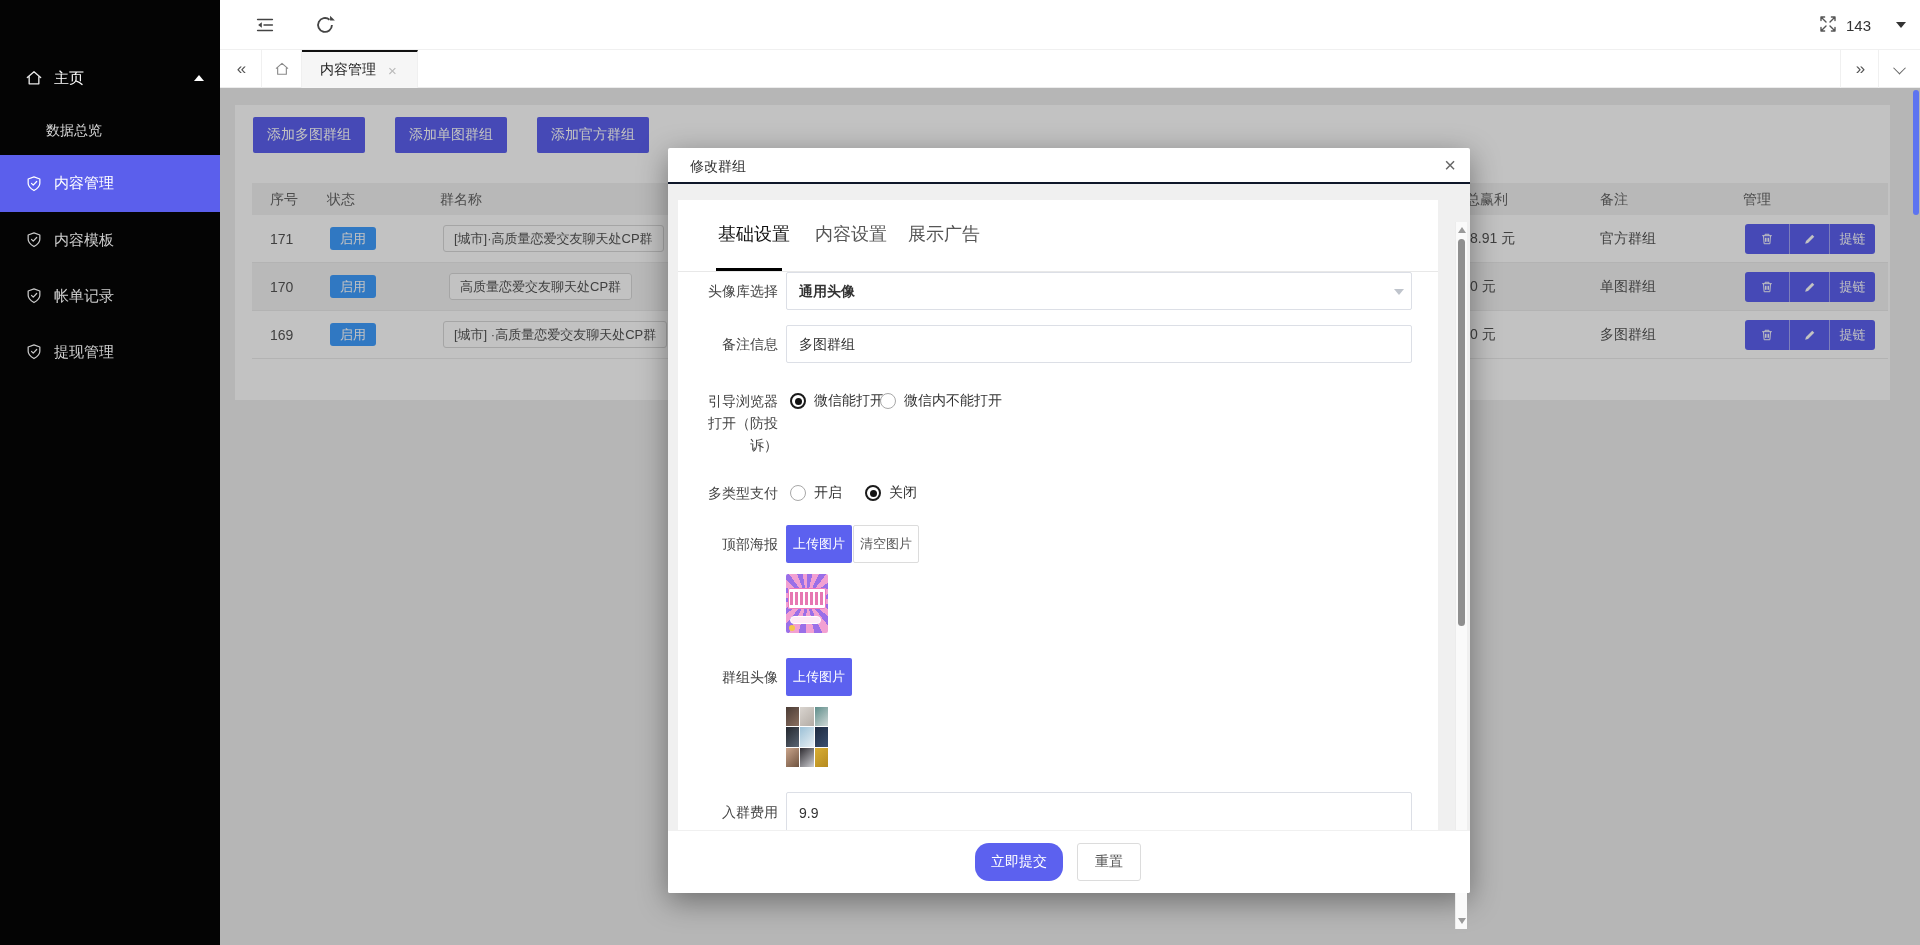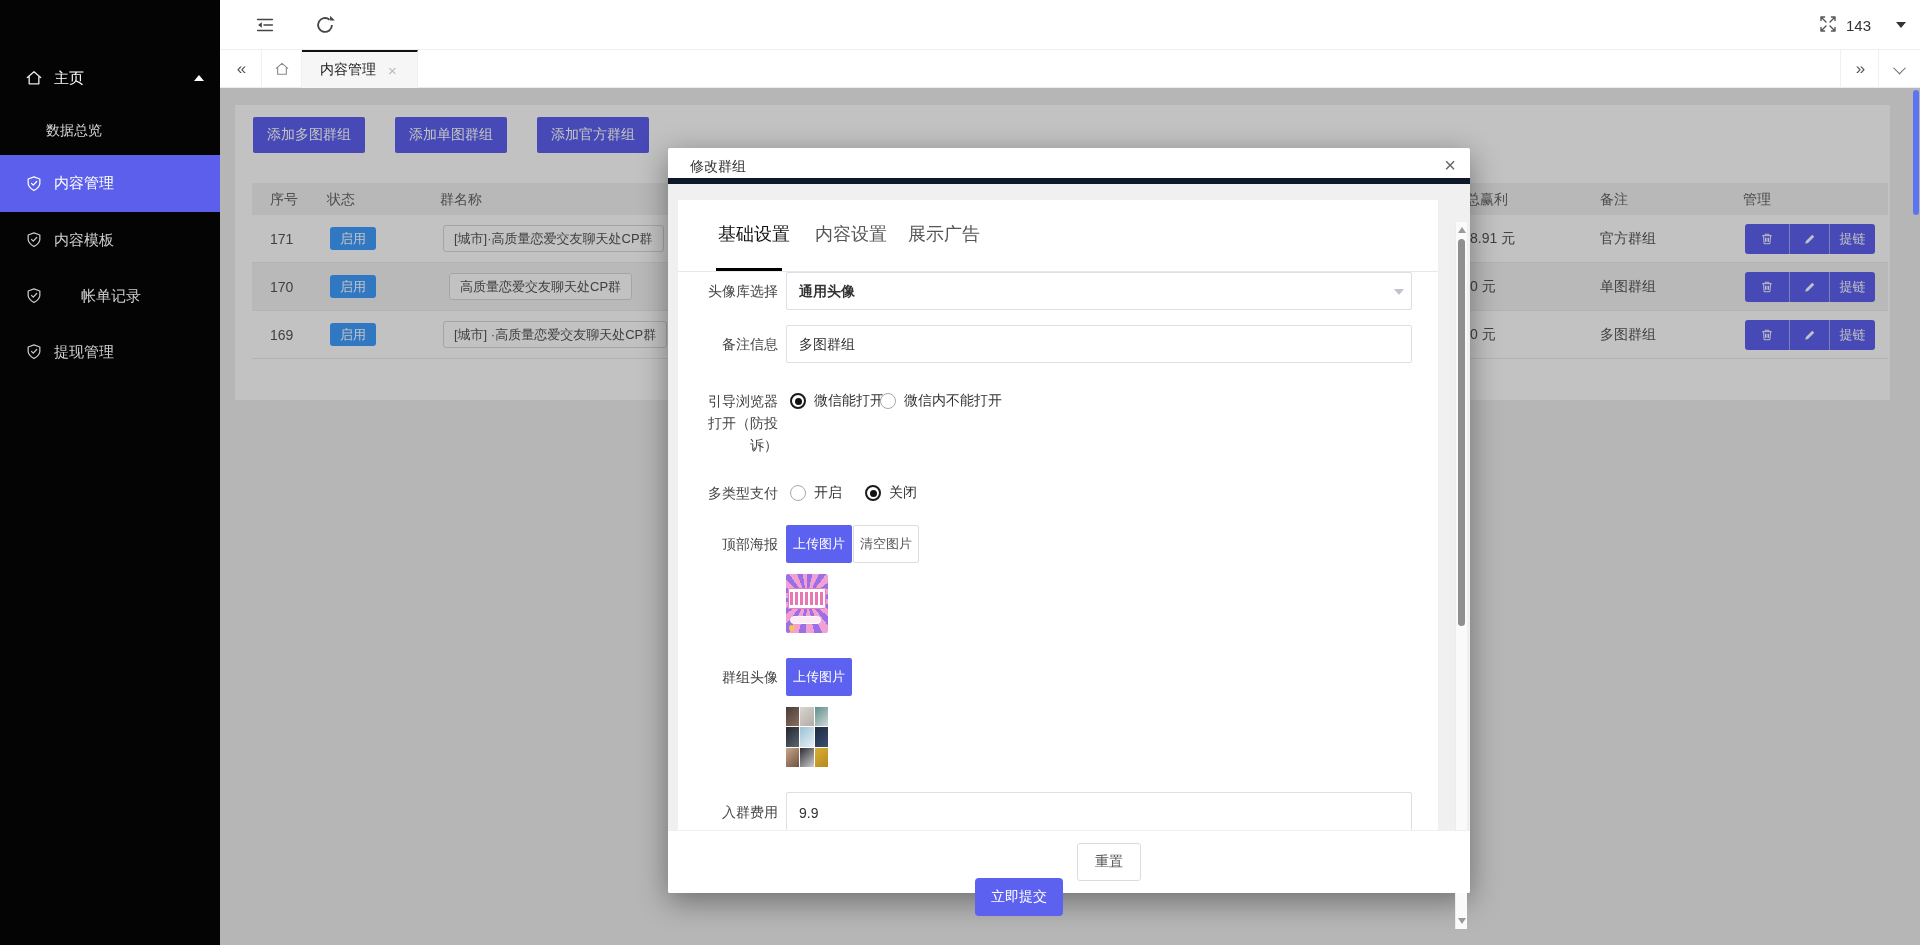--- a/index.html
+++ b/index.html
@@ -9,21 +9,21 @@
 
   
   .sidebar { position:absolute; left:0; top:0; width:220px; height:945px; background:#040404; z-index:20; }
   .logo { height:50px; line-height:50px; text-align:center; color:#fff; font-size:15px; font-weight:600; letter-spacing:1px; }
   .mi { position:absolute; left:0; width:220px; display:flex; align-items:center; color:#cfcfcf; font-size:15px; cursor:pointer; }
   .mi .micon { width:20px; height:20px; margin-left:24px; margin-right:10px; flex:0 0 auto; }
   .mi-home   { top:50px;  height:56px; color:#fff; }
   .mi-sub    { top:106px; height:49px; color:#d6d6d6; font-size:14px; padding-left:46px; }
   .mi-active { top:155px; height:57px; background:#5b5fec; color:#fff; }
   .mi-3 { top:212px; height:56px; }
-  .mi-4 { top:268px; height:56px;gap:27px; }
+  .mi-4 { top:268px; height:56px; }
   .mi-5 { top:324px; height:56px; }
   .caret-up { position:absolute; right:16px; width:0; height:0; border-left:5px solid transparent; border-right:5px solid transparent; border-bottom:6px solid #fff; }
 
   
   .topbar { position:absolute; left:220px; top:0; width:1700px; height:50px; background:#fff; border-bottom:1px solid #f0f0f0; z-index:8; }
   .tb-icon { position:absolute; top:14px; width:22px; height:22px; cursor:pointer; }
   .tb-collapse { left:34px; }
   .tb-refresh { left:94px; }
   .tb-full { right:80px; }
   .tb-zoom { position:absolute; right:14px; top:0; height:50px; display:flex; align-items:center; gap:25px; cursor:pointer; }
@@ -63,21 +63,21 @@
   .ab-trash { width:44px; border-radius:3px 0 0 3px; }
   .ab-edit { width:40px; }
   .ab-link { width:46px; border-radius:0 3px 3px 0; }
 
   
   .overlay { position:absolute; left:220px; top:88px; width:1700px; height:857px; background:rgba(0,0,0,0.24); z-index:5; }
   .page-scroll { position:absolute; left:1913px; top:90px; width:6px; height:125px; background:#5d74f0; border-radius:3px; z-index:6; cursor:pointer; }
 
   
   .modal { position:absolute; left:668px; top:148px; width:802px; height:745px; background:#fff; border-radius:2px; box-shadow:0 8px 30px rgba(0,0,0,.4); z-index:10; }
-  .m-header { position:relative; height:36px; border-bottom:6px solid #0f172a; }
+  .m-header { position:relative; height:36px; border-bottom:2px solid #0f172a; }
   .m-title { position:absolute; left:22px; line-height:36px; font-size:14px; color:#333; }
   .m-close { position:absolute; right:14px; top:5px; font-size:20px; color:#666; cursor:pointer; line-height:24px; }
   .m-body { position:absolute; left:0; top:36px; width:802px; height:646px; background:#f0f0f0; }
   .m-card { position:absolute; left:10px; top:16px; width:760px; height:630px; background:#fff; overflow:hidden; }
 
   .m-tabs { position:absolute; left:0; top:15px; width:100%; height:41px; }
   .m-tab { position:absolute; top:0; line-height:38px; font-size:18px; color:#555; cursor:pointer; }
   .mt-0 { left:40px; color:#111; }
   .mt-1 { left:137px; }
   .mt-2 { left:230px; }
@@ -110,21 +110,21 @@
             grid-template-columns:repeat(3,1fr); grid-template-rows:repeat(3,1fr); gap:1px; background:#fff; }
   .avgrid span { display:block; }
 
   .m-scroll { position:absolute; left:787px; top:38px; width:12px; height:707px; background:#fafafa; border-left:1px solid #ececec; cursor:pointer; }
   .m-scroll .sa { position:absolute; left:50%; transform:translateX(-50%); width:0; height:0; border-left:4px solid transparent; border-right:4px solid transparent; }
   .m-scroll .sa-up { top:5px; border-bottom:6px solid #9a9a9a; }
   .m-scroll .sa-dn { bottom:5px; border-top:6px solid #9a9a9a; }
   .m-scroll .thumb { position:absolute; left:2px; top:17px; width:7px; height:387px; background:#8f8f8f; border-radius:4px; }
 
   .m-footer { position:absolute; left:0; bottom:0; width:802px; height:63px; background:#fff; border-top:1px solid #f0f0f0; border-radius:0 0 2px 2px; }
-  .mf-submit { position:absolute; left:307px; top:12px; width:88px; height:38px; border-radius:4px; font-size:14px;margin-top:35px; }
+  .mf-submit { position:absolute; left:307px; top:12px; width:88px; height:38px; border-radius:14px; font-size:14px; }
   .mf-reset { position:absolute; left:409px; top:12px; width:64px; height:38px; border-radius:3px; font-size:14px; }
 
   svg { display:block; }
 </style>
 </head>
 <body>
 
 <div id="app">
 
   <aside class="sidebar">

